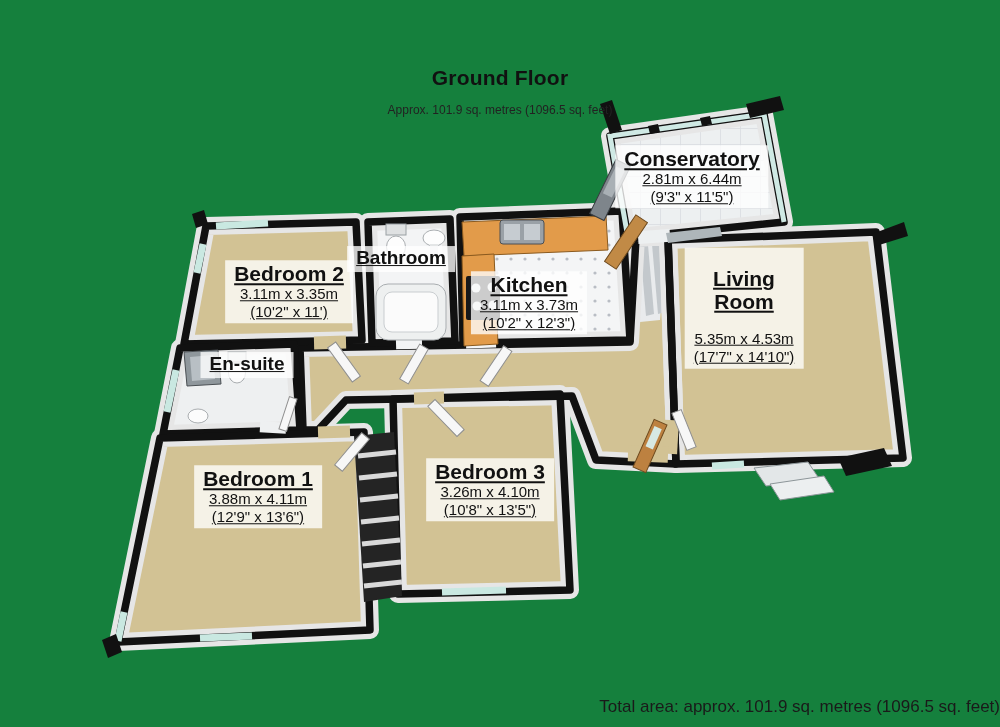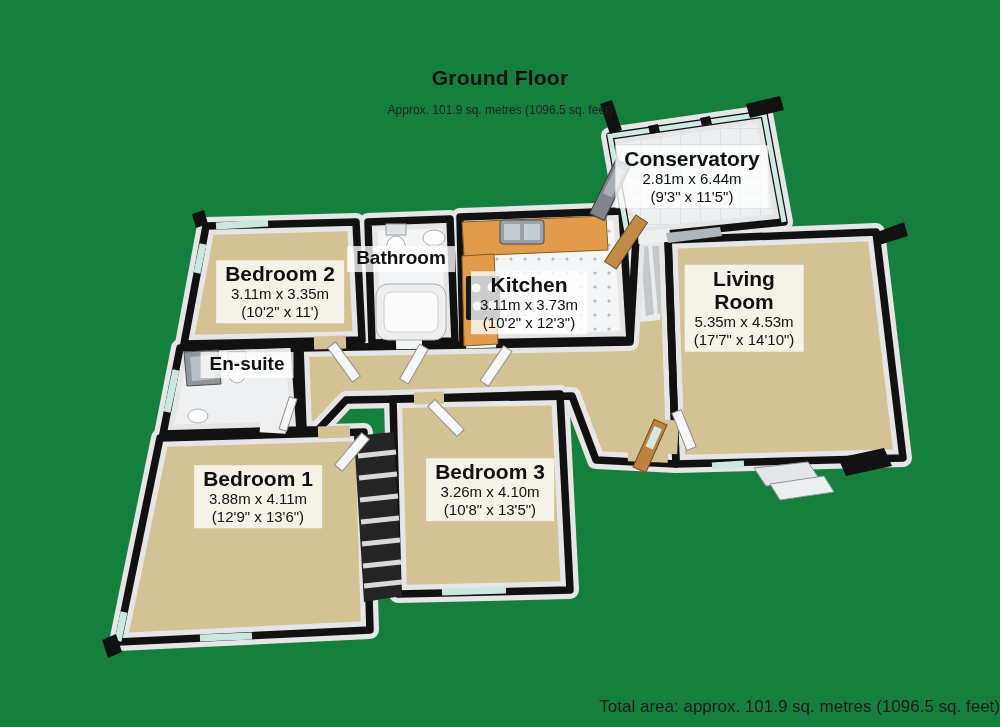--- a/index.html
+++ b/index.html
@@ -5,25 +5,25 @@
   html,body{margin:0;padding:0;background:#fff;}
   .stage{position:relative;width:1000px;height:727px;background:#15803d;overflow:hidden;
          font-family:"Liberation Sans", sans-serif;color:#111;}
   .plan-svg{position:absolute;left:0;top:0;}
   .header{position:absolute;top:66px;left:0;right:0;text-align:center;}
   .title{font-size:21px;font-weight:bold;letter-spacing:.2px;}
   .subtitle{font-size:12px;margin-top:13px;color:#222;}
   .footer{position:absolute;top:697px;left:0;right:0;text-align:right;font-size:17px;color:#1a1a1a;}
   .room-label{position:absolute;transform:translate(-50%,-50%);
               background:rgba(255,255,255,0.78);text-align:center;
-              padding:2px 9px 3px;white-space:nowrap;}
+              padding:2px 9px 3px;white-space:nowrap;text-decoration:underline;}
   .room-name{font-weight:bold;font-size:21px;line-height:1.1;}
   .room-dims{font-size:15px;line-height:1.18;}
   .lbl-sm .room-name{font-size:19px;}
-  .living-name{white-space:normal;width:86px;margin:0 auto;}
+  .living-name{white-space:normal;width:86px;margin:17px auto;}
 </style>
 </head>
 <body>
 
 <div class="stage">
 
   <svg class="plan-svg" width="1000" height="727" viewBox="0 0 1000 727">
     <defs>
       <pattern id="dots" width="14" height="14" patternUnits="userSpaceOnUse">
         <circle cx="7" cy="7" r="1.6" fill="#b9bdc4"></circle>
@@ -189,21 +189,21 @@
       <polygon fill="#111" points="192,214 204,210 208,224 196,228"></polygon>
       <polygon fill="#111" points="102,640 116,634 122,652 108,658"></polygon>
     </g>
   </svg>
 
   <div class="header">
     <div class="title">Ground Floor</div>
     <div class="subtitle">Approx. 101.9 sq. metres (1096.5 sq. feet)</div>
   </div>
 
-  <div class="room-label" style="left:280px;top:292px;">
+  <div class="room-label" style="left:289px;top:292px;">
     <div class="room-name">Bedroom 2</div>
     <div class="room-dims">3.11m x 3.35m</div>
     <div class="room-dims">(10'2" x 11')</div>
   </div>
 
   <div class="room-label lbl-sm" style="left:401px;top:259px;">
     <div class="room-name">Bathroom</div>
   </div>
 
   <div class="room-label" style="left:529px;top:303px;">

